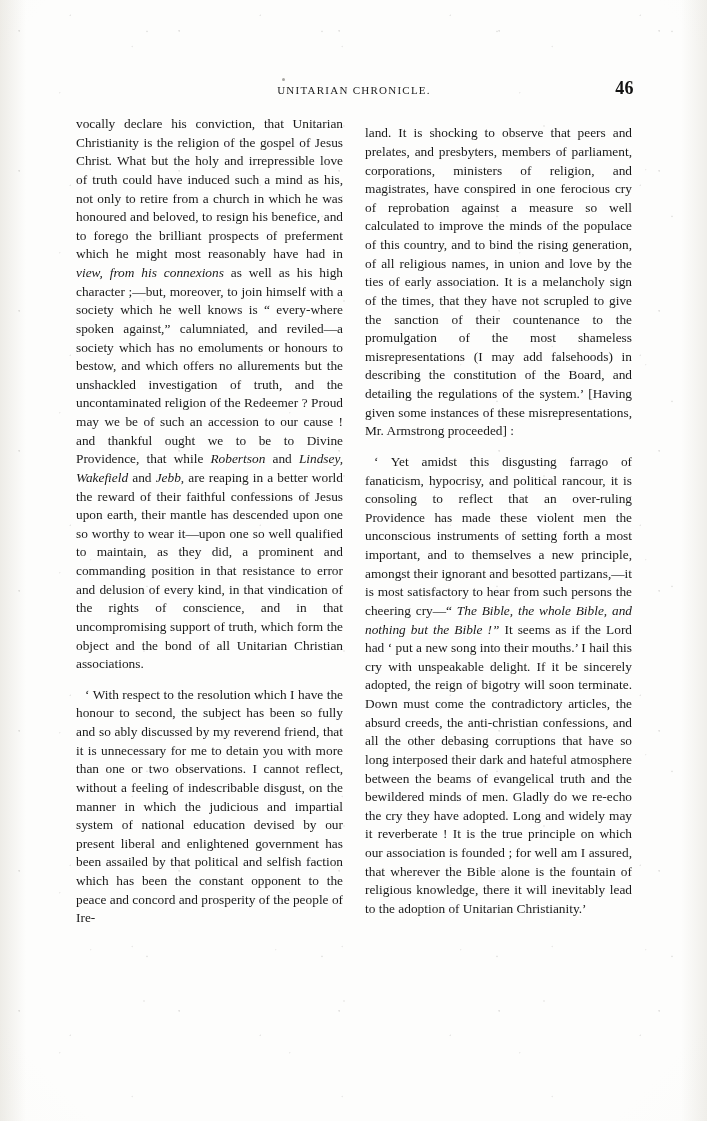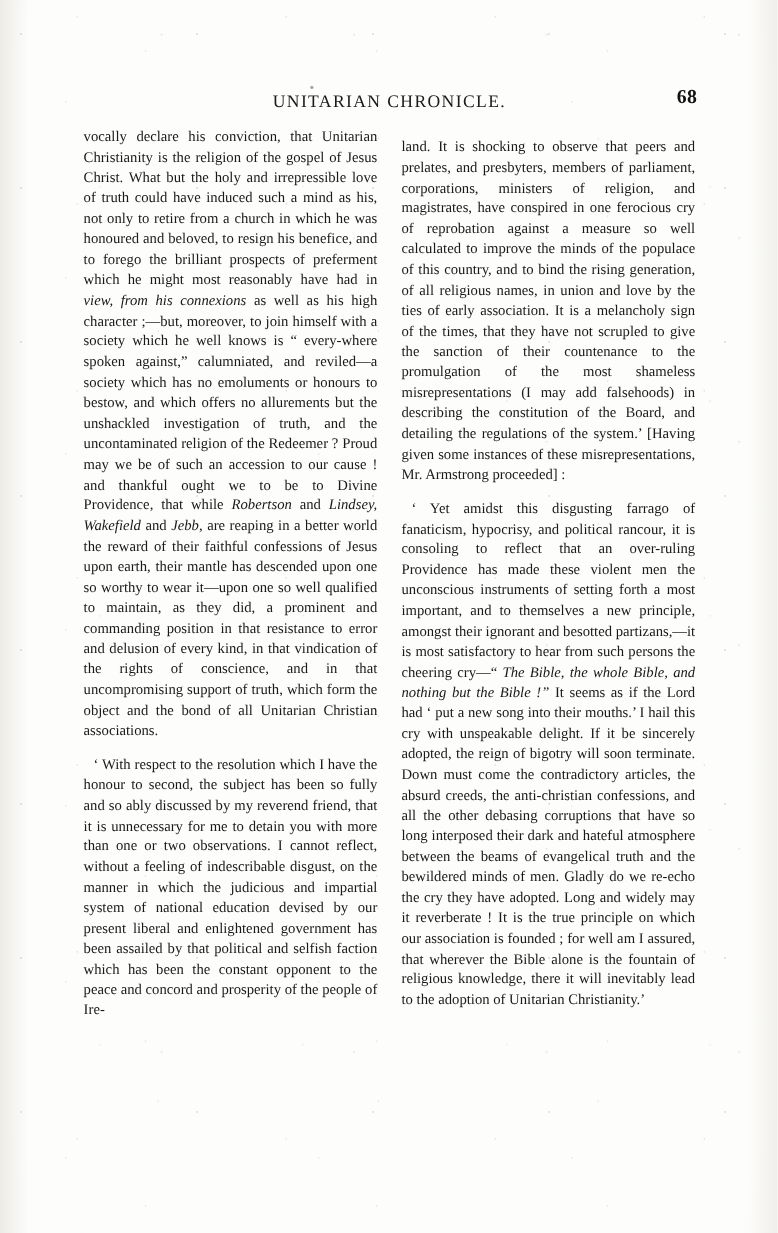--- a/index.html
+++ b/index.html
@@ -58,21 +58,21 @@
     position: relative;
     height: 30px;
     margin-bottom: 7px;
   }
   .runhead-title {
     position: absolute;
     left: 0;
     right: 0;
     top: 6px;
     text-align: center;
-    font-size: 16px;
+    font-size: 11px;
     letter-spacing: 1.25px;
     font-variant: small-caps;
     text-transform: uppercase;
     white-space: nowrap;
     color: #1b1b1b;
   }
   .runhead-folio {
     position: absolute;
     right: -2px;
     top: 0px;
@@ -143,21 +143,21 @@
 
   <div class="paper-tone"></div>
   <div class="edge-shade left"></div>
   <div class="edge-shade right"></div>
 
   <div class="content">
 
     <div class="runhead">
       <div class="speck" style="left:206px; top:0px; width:3px; height:3px;"></div>
       <div class="runhead-title">UNITARIAN CHRONICLE.</div>
-      <div class="runhead-folio">68</div>
+      <div class="runhead-folio">46</div>
     </div>
 
     <div class="columns">
       <div class="col">
           <p><span>vocally declare his conviction, that Unitarian Christianity is the religion of the gospel of Jesus Christ. What but the holy and irrepressible love of truth could have induced such a mind as his, not only to retire from a church in which he was honoured and beloved, to resign his benefice, and to forego the brilliant prospects of preferment which he might most reasonably have had in </span><i>view, from his connexions</i><span> as well as his high character ;—but, moreover, to join himself with a society which he well knows is “ every-where spoken against,” calumniated, and reviled—a society which has no emoluments or honours to bestow, and which offers no allurements but the unshackled investigation of truth, and the uncontaminated religion of the Redeemer ? Proud may we be of such an accession to our cause ! and thankful ought we to be to Divine Providence, that while </span><i>Robertson</i><span> and </span><i>Lindsey, Wakefield</i><span> and </span><i>Jebb</i><span>, are reaping in a better world the reward of their faithful confessions of Jesus upon earth, their mantle has descended upon one so worthy to wear it—upon one so well qualified to maintain, as they did, a prominent and commanding position in that resistance to error and delusion of every kind, in that vindication of the rights of conscience, and in that uncompromising support of truth, which form the object and the bond of all Unitarian Christian associations.</span></p>
           <p class="indent"><span>‘ With respect to the resolution which I have the honour to second, the subject has been so fully and so ably discussed by my reverend friend, that it is unnecessary for me to detain you with more than one or two observations. I cannot reflect, without a feeling of indescribable disgust, on the manner in which the judicious and impartial system of national education devised by our present liberal and enlightened government has been assailed by that political and selfish faction which has been the constant opponent to the peace and concord and prosperity of the people of Ire-</span></p>
         </div>
       <div class="col">
           <p><span>land. It is shocking to observe that peers and prelates, and presbyters, members of parliament, corporations, ministers of religion, and magistrates, have conspired in one ferocious cry of reprobation against a measure so well calculated to improve the minds of the populace of this country, and to bind the rising generation, of all religious names, in union and love by the ties of early association. It is a melancholy sign of the times, that they have not scrupled to give the sanction of their countenance to the promulgation of the most shameless misrepresentations (I may add falsehoods) in describing the constitution of the Board, and detailing the regulations of the system.’ [Having given some instances of these misrepresentations, Mr. Armstrong proceeded] :</span></p>
           <p class="indent"><span>‘ Yet amidst this disgusting farrago of fanaticism, hypocrisy, and political rancour, it is consoling to reflect that an over-ruling Providence has made these violent men the unconscious instruments of setting forth a most important, and to themselves a new principle, amongst their ignorant and besotted partizans,—it is most satisfactory to hear from such persons the cheering cry—“ </span><i>The Bible, the whole Bible, and nothing but the Bible !”</i><span> It seems as if the Lord had ‘ put a new song into their mouths.’ I hail this cry with unspeakable delight. If it be sincerely adopted, the reign of bigotry will soon terminate. Down must come the contradictory articles, the absurd creeds, the anti-christian confessions, and all the other debasing corruptions that have so long interposed their dark and hateful atmosphere between the beams of evangelical truth and the bewildered minds of men. Gladly do we re-echo the cry they have adopted. Long and widely may it reverberate ! It is the true principle on which our association is founded ; for well am I assured, that wherever the Bible alone is the fountain of religious knowledge, there it will inevitably lead to the adoption of Unitarian Christianity.’</span></p>

